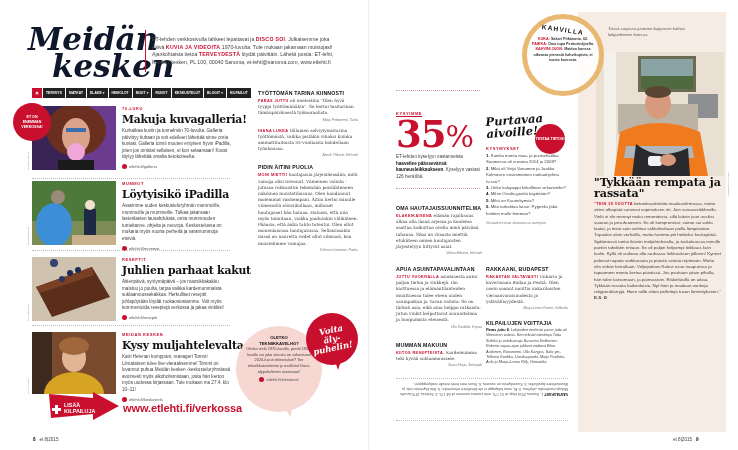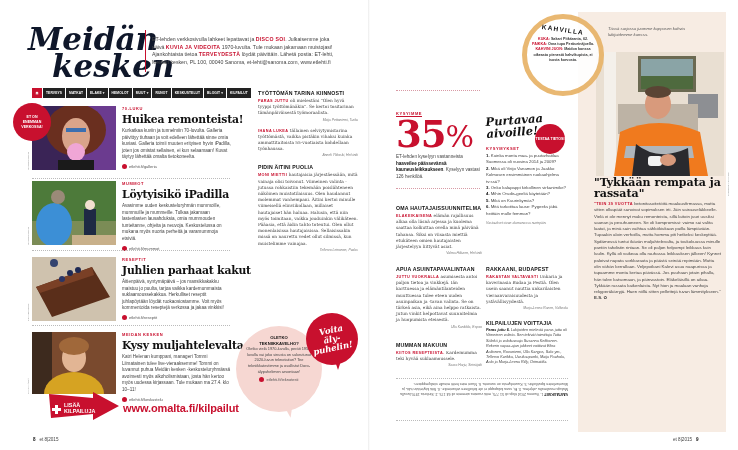--- a/index.html
+++ b/index.html
@@ -132,21 +132,21 @@
         <ellipse cx="44" cy="24" rx="30" ry="26" fill="#6a2f1f"></ellipse>
         <ellipse cx="44" cy="30" rx="14" ry="18" fill="#d9a48a"></ellipse>
         <rect x="34" y="22" width="20" height="4" fill="#3b6fb0"></rect>
         <circle cx="44" cy="46" r="9" fill="#f0a6d6"></circle>
         <rect x="26" y="54" width="36" height="10" fill="#1a1a1a"></rect>
       </svg>
     </div>
     <div class="credit-v" style="top:64px;">ISTOCKPHOTO</div>
     <div class="txt">
       <div class="kicker">70-LUKU</div>
-      <div class="art-title">Huikea remonteista!</div>
+      <div class="art-title">Makuja kuvagalleria!</div>
       <div class="art-body">Kurkatkaa kuviin ja tunnelmiin 70-luvulta. Galleria päivittyy tiuhaan ja voit edelleen lähettää sinne omia kuviasi. Galleria toimii muuten erityisen hyvin iPadilla, joten jos omistat sellaisen, ei kun selaamaan! Kuvat täytyy lähettää omalta tietokoneelta.</div>
       <div class="art-link">
           <span class="link-dot"></span>
           <span>etlehti.fi/galleria</span>
         </div>
     </div>
   </div>
   <div class="art-sep" style="top:178px;left:32px;"></div>
 
   <div class="article" style="top:181px;height:66px;">
@@ -225,21 +225,21 @@
     <polygon points="2,2 46,6 46,0 72,14 46,28 46,22 4,26" fill="#c8102e"></polygon>
   </svg>
   <svg class="arrow-plus" viewBox="0 0 9 9">
     <rect x="3" y="0" width="3" height="9" fill="#fff"></rect>
       <rect x="0" y="3" width="9" height="3" fill="#fff"></rect>
   </svg>
   <div class="arrow-label">
     <div>LISÄÄ</div>
     <div>KILPAILUJA</div>
   </div>
-  <div class="kilpailut-url">www.omalta.fi/kilpailut</div>
+  <div class="kilpailut-url">www.etlehti.fi/verkossa</div>
 
   <div class="col-mid">
     <div class="sec-head">TYÖTTÖMÄN TARINA KIINNOSTI</div>
     <p class="letter"><span class="lead">PARAS JUTTU</span><span> oli mielestäni "Olen hyvä tyyppi työttömänäkin". Se kertoi tositarinan tämänpäiväisestä työmoraalista.</span></p>
     <div class="sign">Maija Pettoniemi, Turku</div>
     <p class="letter" style="margin-top:6px;"><span class="lead">IHANA LUKEA</span><span> tällainen selviytymistarina työttömästä, vaikka pistäkin vihaksi kuinka ammattitaitoista 55-vuotiaista kohdellaan työnhaussa.</span></p>
     <div class="sign">Anneli Ylikoski, Helsinki</div>
     <div class="sec-head" style="margin-top:7px;">PIDIN ÄITINI PUOLIA</div>
     <p class="letter"><span class="lead">MONI MIETTII</span><span> hautajaisia järjestäessään, mitä vainaja olisi toivonut. Viimeinen valinta -jutussa rohkaistiin tekemään poislähteneen näköinen muistotilaisuus. Olen haudannut molemmat vanhempani. Äitini kertoi minulle viimeisellä elinviikollaan, millaiset hautajaiset hän haluaa. Halusin, että niin myös toimitaan, vaikka jouduinkin välikäteen. Pääasia, että äidin tahto toteutui. Olen ollut monenlaisissa hautajaisissa. Sellaisissakin missä on naurettu vedet ollut silmissä, kun muistelimme vainajaa.</span></p>
     <div class="sign">Tellervo Leinonen, Pudas</div>

